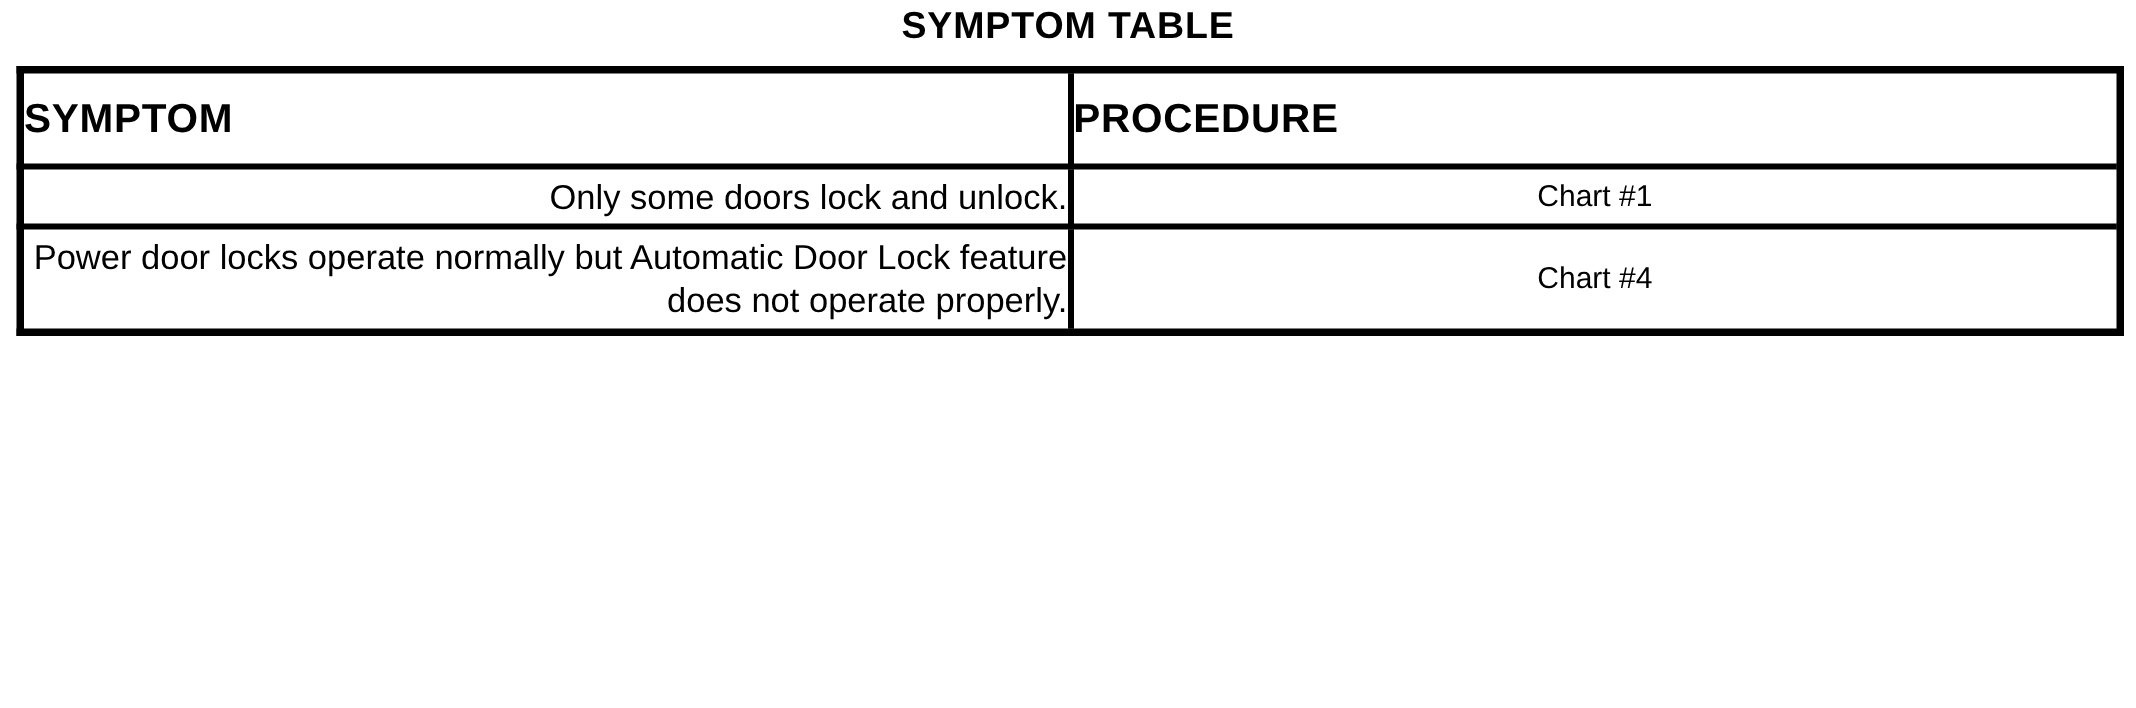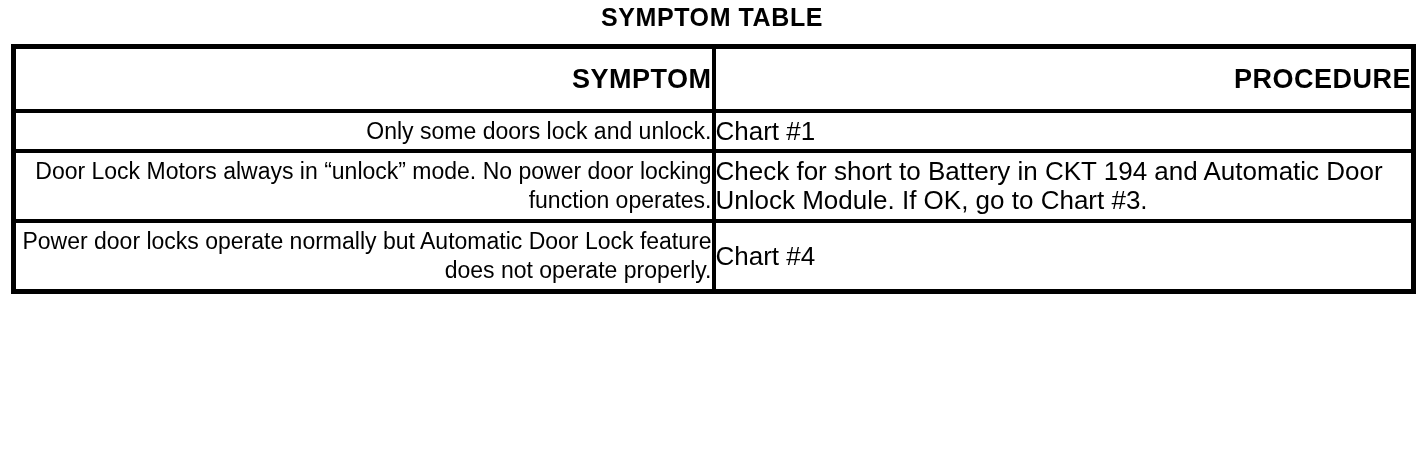--- a/index.html
+++ b/index.html
@@ -47,34 +47,35 @@
   .symptom-table th,
   .symptom-table td {
     border: 4px solid #000000;
     padding: 0;
     vertical-align: middle;
     background: #ffffff;
   }
 
   .header-cell {
     height: 60px;
-    text-align: right;
+    text-align: left;
     font-size: 27px;
     font-weight: bold;
     letter-spacing: 0.5px;
   }
 
   .cell-symptom {
     text-align: right;
     font-size: 23px;
     line-height: 29px;
     padding: 5px 8px 6px 14px;
   }
   .cell-procedure {
-    font-size: 26px;
+    text-align: center;
+    font-size: 20px;
     line-height: 29px;
     padding: 5px 10px 6px 10px;
   }
 
   .row-h1 .cell-symptom,
   .row-h1 .cell-procedure { height: 36px; }
   .row-h2 .cell-symptom,
   .row-h2 .cell-procedure { height: 66px; }
 </style>
 </head>
@@ -94,23 +95,19 @@
         <th class="header-cell">SYMPTOM</th>
         <th class="header-cell">PROCEDURE</th>
       </tr>
     </thead>
     <tbody>
       <tr class="row-h1">
         <td class="cell-symptom">Only some doors lock and unlock.</td>
         <td class="cell-procedure">Chart #1</td>
       </tr>
       <tr class="row-h2">
-        <td class="cell-symptom">Door Lock Motors always in “unlock” mode. No power door locking function operates.</td>
-        <td class="cell-procedure">Check for short to Battery in CKT 194 and Automatic Door Unlock Module. If OK, go to Chart #3.</td>
-      </tr>
-      <tr class="row-h2">
         <td class="cell-symptom">Power door locks operate normally but Automatic Door Lock feature does not operate properly.</td>
         <td class="cell-procedure">Chart #4</td>
       </tr>
     </tbody>
   </table>
 
 </div>
 
 </body></html>

